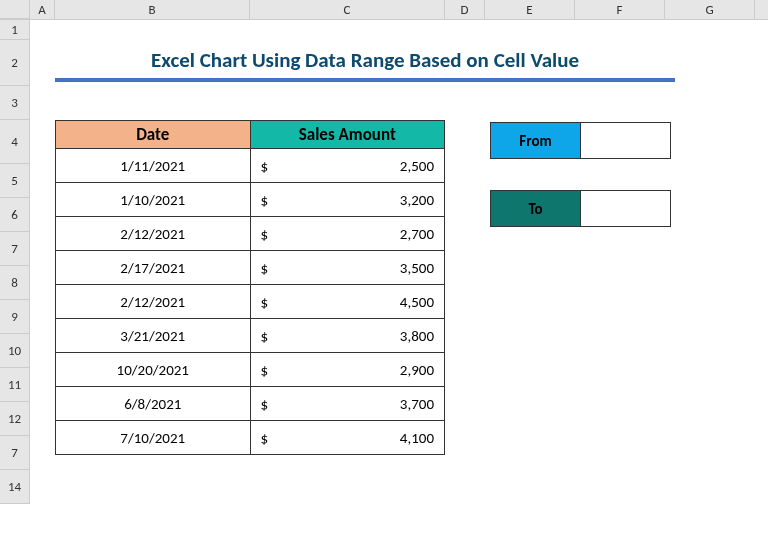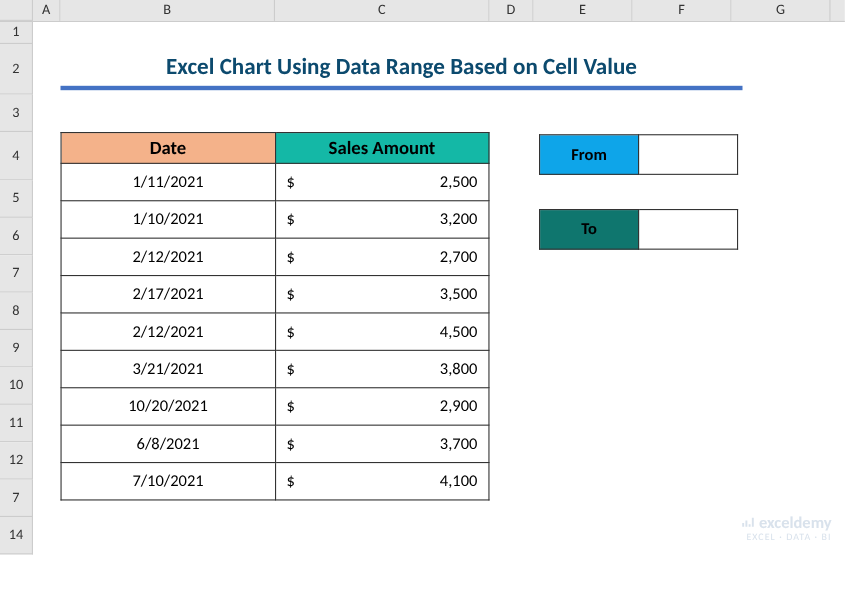--- a/index.html
+++ b/index.html
@@ -164,23 +164,16 @@
 
         <table class="param param-to">
           <tbody>
               <tr>
             <td class="lbl-to">To</td>
             <td></td>
           </tr>
         </tbody>
           </table>
 
-        <div class="watermark">
-          <svg class="wm-icon" viewBox="0 0 24 24">
-              <path fill="#d9e2ec" d="M3 17h3v-6H3v6zm5 0h3V7H8v10zm5 0h3v-4h-3v4zm5 0h3V3h-3v14z"></path>
-            </svg>
-          <span>exceldemy</span>
-          <div class="sub">EXCEL · DATA · BI</div>
-        </div>
       </div>
     </div>
   </div>
 </div>
 
 </body></html>

